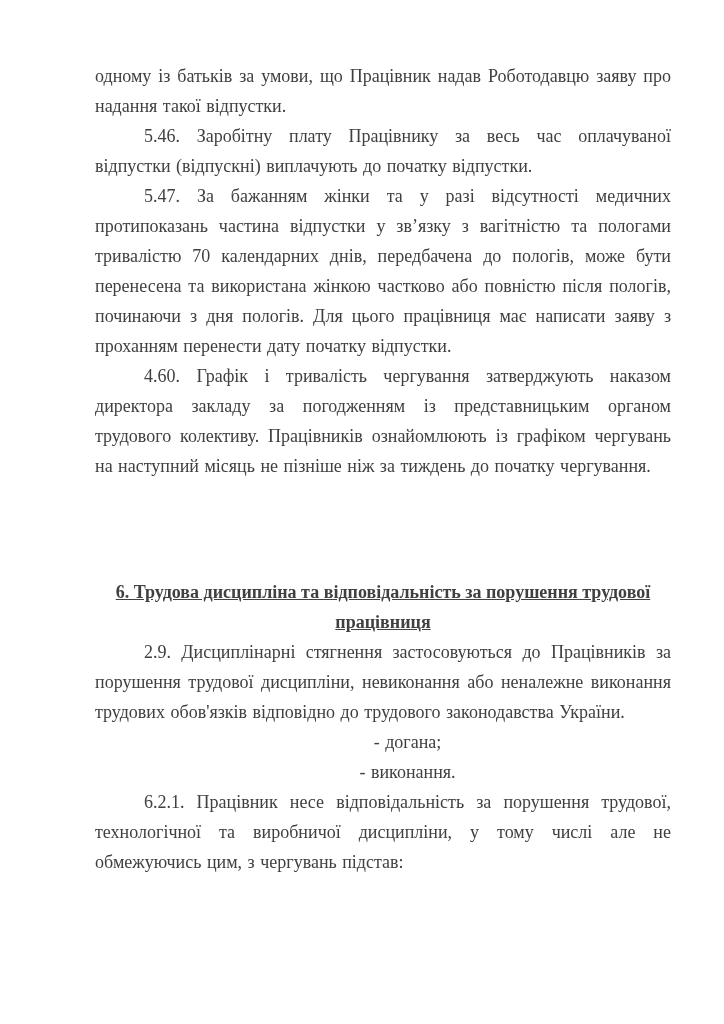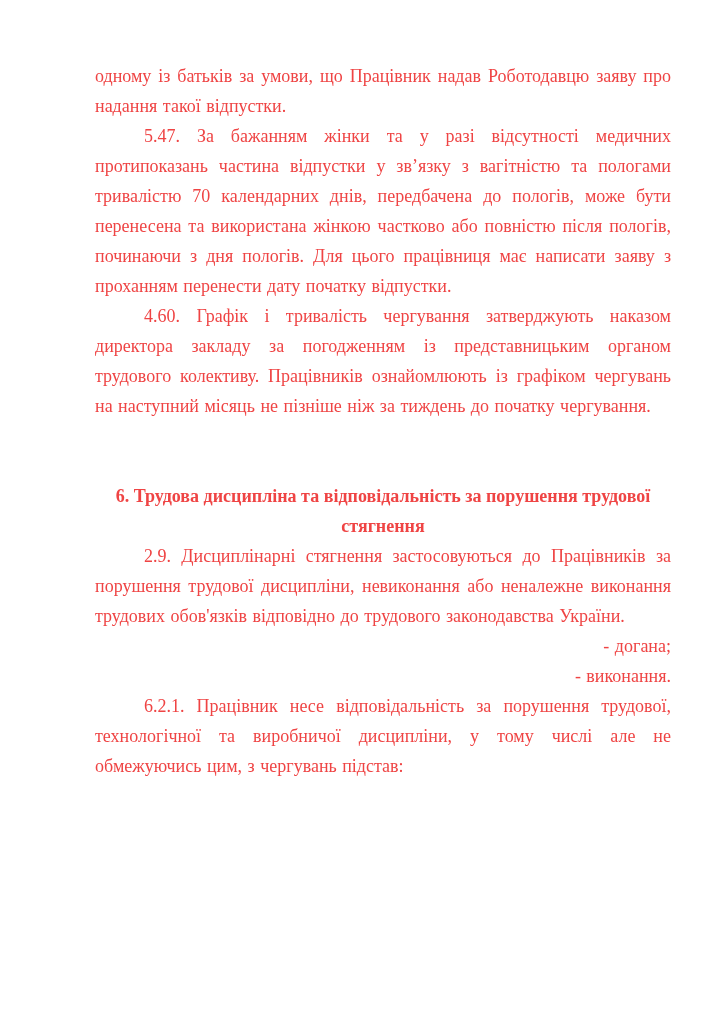--- a/index.html
+++ b/index.html
@@ -7,67 +7,69 @@
     padding: 0;
     background: #ffffff;
   }
   .page {
     position: relative;
     width: 724px;
     height: 1024px;
     background: #ffffff;
     overflow: hidden;
     font-family: "Liberation Serif", "DejaVu Serif", serif;
-    color: #ef4444;
+    color: #404040;
   }
   .content {
     position: absolute;
     left: 95px;
     top: 61px;
     width: 576px;
   }
   .para {
     margin: 0;
     font-size: 18px;
     line-height: 30px;
     text-align: justify;
     text-indent: 49px;
     word-spacing: 1px;
   }
   .para.cont {
     text-indent: 0;
   }
   .para.list {
-    text-align: right;
+    text-align: center;
   }
   .heading {
-    margin: 60px 0 0 0;
+    margin: 96px 0 0 0;
     font-size: 18px;
     line-height: 30px;
     font-weight: 700;
     text-align: center;
     text-indent: 0;
+    text-decoration: underline;
   }
 </style>
 </head>
 <body>
 
 <div class="page">
   <div class="content">
 
     <p class="para cont">одному із батьків за умови, що Працівник надав Роботодавцю заяву про надання такої відпустки.</p>
 
+    <p class="para">5.46. Заробітну плату Працівнику за весь час оплачуваної відпустки (відпускні) виплачують до початку відпустки.</p>
 
     <p class="para">5.47. За бажанням жінки та у разі відсутності медичних протипоказань частина відпустки у зв’язку з вагітністю та пологами тривалістю 70 календарних днів, передбачена до пологів, може бути перенесена та використана жінкою частково або повністю після пологів, починаючи з дня пологів. Для цього працівниця має написати заяву з проханням перенести дату початку відпустки.</p>
 
     <p class="para">4.60. Графік і тривалість чергування затверджують наказом директора закладу за погодженням із представницьким органом трудового колективу. Працівників ознайомлюють із графіком чергувань на наступний місяць не пізніше ніж за тиждень до початку чергування.</p>
 
     <h2 class="heading">
       <span>6. Трудова дисципліна та відповідальність за порушення трудової</span><br>
-      <span>стягнення</span>
+      <span>працівниця</span>
     </h2>
 
     <p class="para">2.9. Дисциплінарні стягнення застосовуються до Працівників за порушення трудової дисципліни, невиконання або неналежне виконання трудових обов'язків відповідно до трудового законодавства України.</p>
 
 
     <p class="para list">- догана;</p>
 
     <p class="para list">- виконання.</p>
 
     <p class="para">6.2.1. Працівник несе відповідальність за порушення трудової, технологічної та виробничої дисципліни, у тому числі але не обмежуючись цим, з чергувань підстав:</p>

